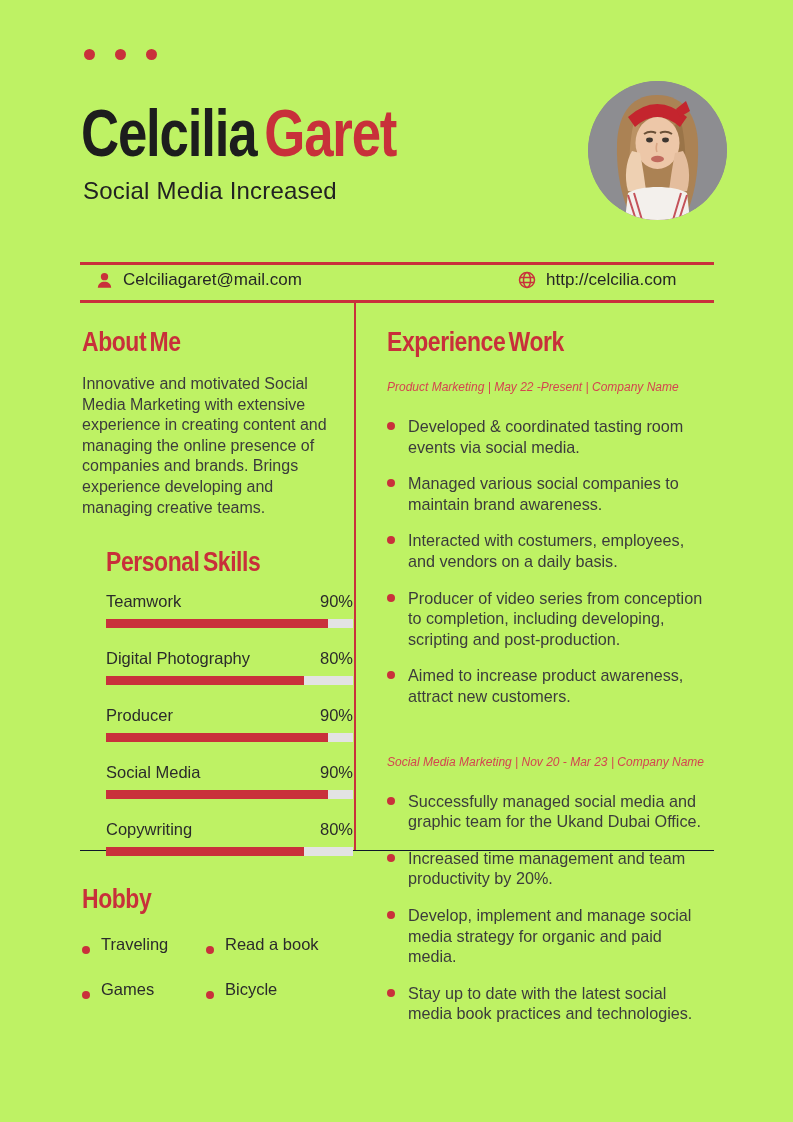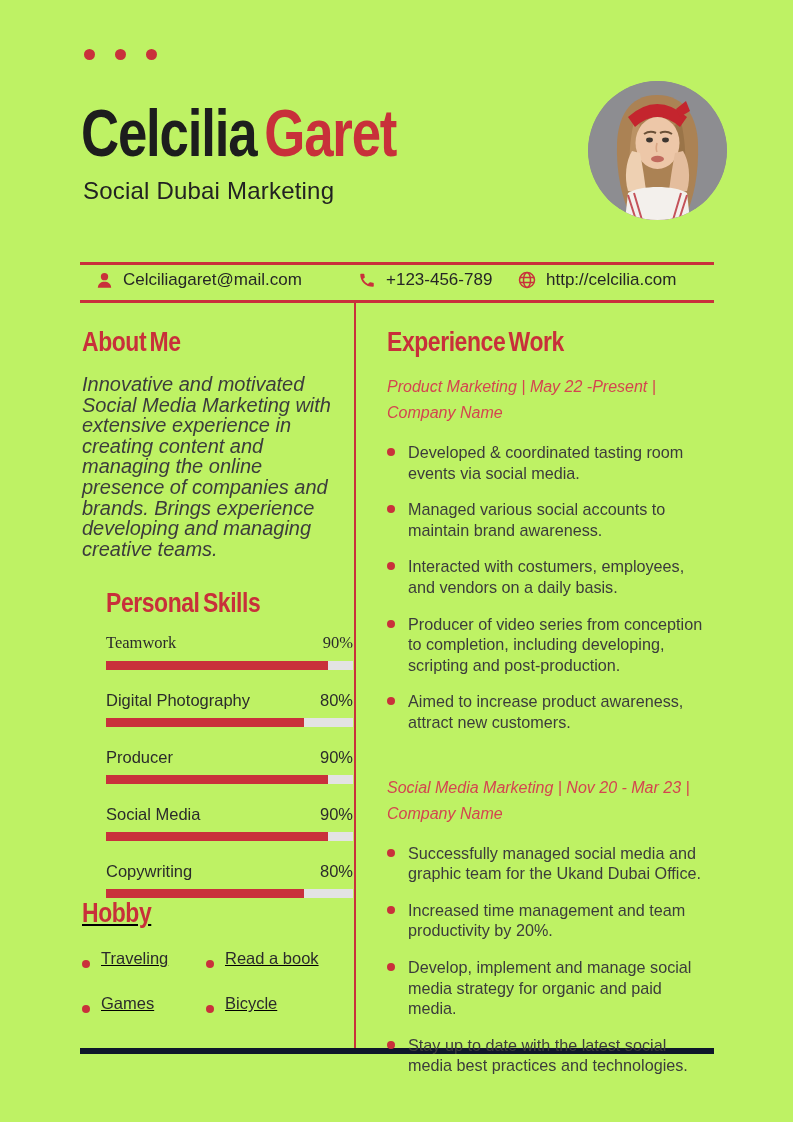--- a/index.html
+++ b/index.html
@@ -26,64 +26,64 @@
   .contact-bar{position:absolute;top:262px;left:80px;width:634px;height:35px;
                border-top:3.5px solid #c9313b;border-bottom:3.5px solid #c9313b;}
   .contact-item{position:absolute;top:0;height:30px;display:flex;align-items:center;gap:9px;
                 font-size:17px;color:#262626;}
   .ci-email{left:14px;}
   .ci-phone{left:277px;}
   .ci-web{left:437px;}
   .cicon{width:20px;height:20px;display:flex;align-items:center;justify-content:center;}
 
   
-  .content{position:absolute;top:303px;left:80px;width:634px;height:751px;display:flex;
-           border-bottom:6px solid #0f172a;box-sizing:border-box;}
+  .content{position:absolute;top:303px;left:80px;width:634px;height:548px;display:flex;
+           border-bottom:1px solid #0f172a;box-sizing:border-box;}
   .col-left{width:276px;box-sizing:border-box;border-right:2.5px solid #c9313b;padding:24px 0 0 2px;}
   .col-right{flex:1;box-sizing:border-box;padding:24px 0 0 31px;}
 
   h2{margin:0;font-size:27px;font-weight:800;color:#c8303a;letter-spacing:-.5px;word-spacing:-3px;
      transform:scaleX(.85);transform-origin:0 50%;white-space:nowrap;}
 
-  .about-text{width:252px;margin:16px 0 0;font-size:20px;line-height:20.6px;color:#3c3c3c;font-style:italic;}
+  .about-text{width:252px;margin:16px 0 0;font-size:16px;line-height:20.6px;color:#3c3c3c;}
 
   .skills{margin-top:29px;margin-left:24px;}
   .skill{width:247px;margin-top:21px;}
-  .skill:first-of-type{margin-top:14px;font-family:Liberation Serif, serif;}
+  .skill:first-of-type{margin-top:14px;}
   .skill-head{display:flex;justify-content:space-between;align-items:baseline;
               font-size:16.5px;color:#2b2b2b;}
   .skill-bar{margin-top:8px;width:247px;height:9px;background:#e3e3e3;}
   .skill-fill{height:100%;background:#c9313b;}
 
-  .hobby{text-decoration:underline;}
+  .hobby{margin-top:28px;}
   .hobby-grid{margin-top:20px;display:grid;grid-template-columns:124px auto;row-gap:26px;}
   .hobby-item{display:flex;align-items:flex-end;gap:11px;font-size:16.5px;color:#2b2b2b;}
   .hdot{width:8px;height:8px;border-radius:50%;background:#c9313b;flex:0 0 8px;}
 
   .job{margin-top:16px;}
   .job + .job{margin-top:42px;}
-  .job-heading{font-style:italic;color:#d4454f;font-size:16px;line-height:26px;max-width:322px;}
+  .job-heading{font-style:italic;color:#d4454f;font-size:12px;line-height:26px;max-width:322px;}
   .bullets{margin-top:2px;}
   .bullet{display:flex;gap:13px;margin-top:16px;}
   .bdot{width:8px;height:8px;border-radius:50%;background:#c9313b;flex:0 0 8px;margin-top:6px;}
   .btext{font-size:16.2px;line-height:20.6px;color:#3c3c3c;max-width:303px;}
 </style>
 </head>
 <body>
 
 <div class="page">
 
   <div class="dots">
     <span class="dot"></span>
     <span class="dot"></span>
     <span class="dot"></span>
   </div>
 
   <div class="name"><span>Celcilia</span><span class="last">Garet</span></div>
-  <div class="subtitle">Social Dubai Marketing</div>
+  <div class="subtitle">Social Media Increased</div>
 
   <div class="avatar">
     <svg width="139" height="139" viewBox="0 0 139 139">
       <circle cx="69.5" cy="69.5" r="69.5" fill="#8d8d91"></circle>
 
       <path d="M69 14 C40 14 30 38 29 62 C28 92 34 118 44 139 L96 139 C106 118 111 92 110 62 C109 38 98 14 69 14 Z" fill="#ab8254"></path>
       <path d="M46 40 C42 58 40 80 43 100 L50 96 C47 78 48 58 52 44 Z" fill="#bb9264"></path>
       <path d="M93 40 C97 58 99 80 96 100 L89 96 C92 78 91 58 87 44 Z" fill="#9a7448"></path>
 
       <path d="M40 36 Q69 10 99 36 L92 46 Q69 26 47 46 Z" fill="#c4252e"></path>
@@ -110,28 +110,20 @@
   <div class="contact-bar">
     <div class="contact-item ci-email">
       <span class="cicon">
         <svg width="19" height="19" viewBox="0 0 24 24">
             <circle cx="12" cy="7.2" r="4.6" fill="#c9313b"></circle>
             <path d="M3.5 21c.6-5 4-7.3 8.5-7.3s7.9 2.3 8.5 7.3z" fill="#c9313b"></path>
           </svg>
       </span>
       <span>Celciliagaret@mail.com</span>
     </div>
-    <div class="contact-item ci-phone">
-      <span class="cicon">
-        <svg width="18" height="18" viewBox="0 0 24 24">
-            <path d="M6.62 10.79a15.05 15.05 0 0 0 6.59 6.59l2.2-2.2a1 1 0 0 1 1.02-.24c1.12.37 2.33.57 3.57.57a1 1 0 0 1 1 1V20a1 1 0 0 1-1 1C10.4 21 3 13.6 3 4.5a1 1 0 0 1 1-1H7.5a1 1 0 0 1 1 1c0 1.24.2 2.45.57 3.57a1 1 0 0 1-.25 1.02z" fill="#c9313b"></path>
-          </svg>
-      </span>
-      <span>+123-456-789</span>
-    </div>
     <div class="contact-item ci-web">
       <span class="cicon">
         <svg width="20" height="20" viewBox="0 0 24 24" fill="none" stroke="#c9313b" stroke-width="1.8">
             <circle cx="12" cy="12" r="9"></circle>
             <ellipse cx="12" cy="12" rx="4.2" ry="9"></ellipse>
             <path d="M3.6 9h16.8M3.6 15h16.8"></path>
           </svg>
       </span>
       <span>http://celcilia.com</span>
     </div>
@@ -229,21 +221,21 @@
 
         <div class="job">
           <div class="job-heading">Product Marketing | May 22 -Present | Company Name</div>
           <div class="bullets">
             <div class="bullet">
               <span class="bdot"></span>
               <span class="btext">Developed &amp; coordinated tasting room events via social media.</span>
             </div>
             <div class="bullet">
               <span class="bdot"></span>
-              <span class="btext">Managed various social accounts to maintain brand awareness.</span>
+              <span class="btext">Managed various social companies to maintain brand awareness.</span>
             </div>
             <div class="bullet">
               <span class="bdot"></span>
               <span class="btext">Interacted with costumers, employees, and vendors on a daily basis.</span>
             </div>
             <div class="bullet">
               <span class="bdot"></span>
               <span class="btext">Producer of video series from conception to completion, including developing, scripting and post-production.</span>
             </div>
             <div class="bullet">
@@ -263,20 +255,20 @@
             <div class="bullet">
               <span class="bdot"></span>
               <span class="btext">Increased time management and team productivity by 20%.</span>
             </div>
             <div class="bullet">
               <span class="bdot"></span>
               <span class="btext">Develop, implement and manage social media strategy for organic and paid media.</span>
             </div>
             <div class="bullet">
               <span class="bdot"></span>
-              <span class="btext">Stay up to date with the latest social media best practices and technologies.</span>
+              <span class="btext">Stay up to date with the latest social media book practices and technologies.</span>
             </div>
           </div>
         </div>
       </section>
     </div>
   </div>
 </div>
 
 </body></html>

